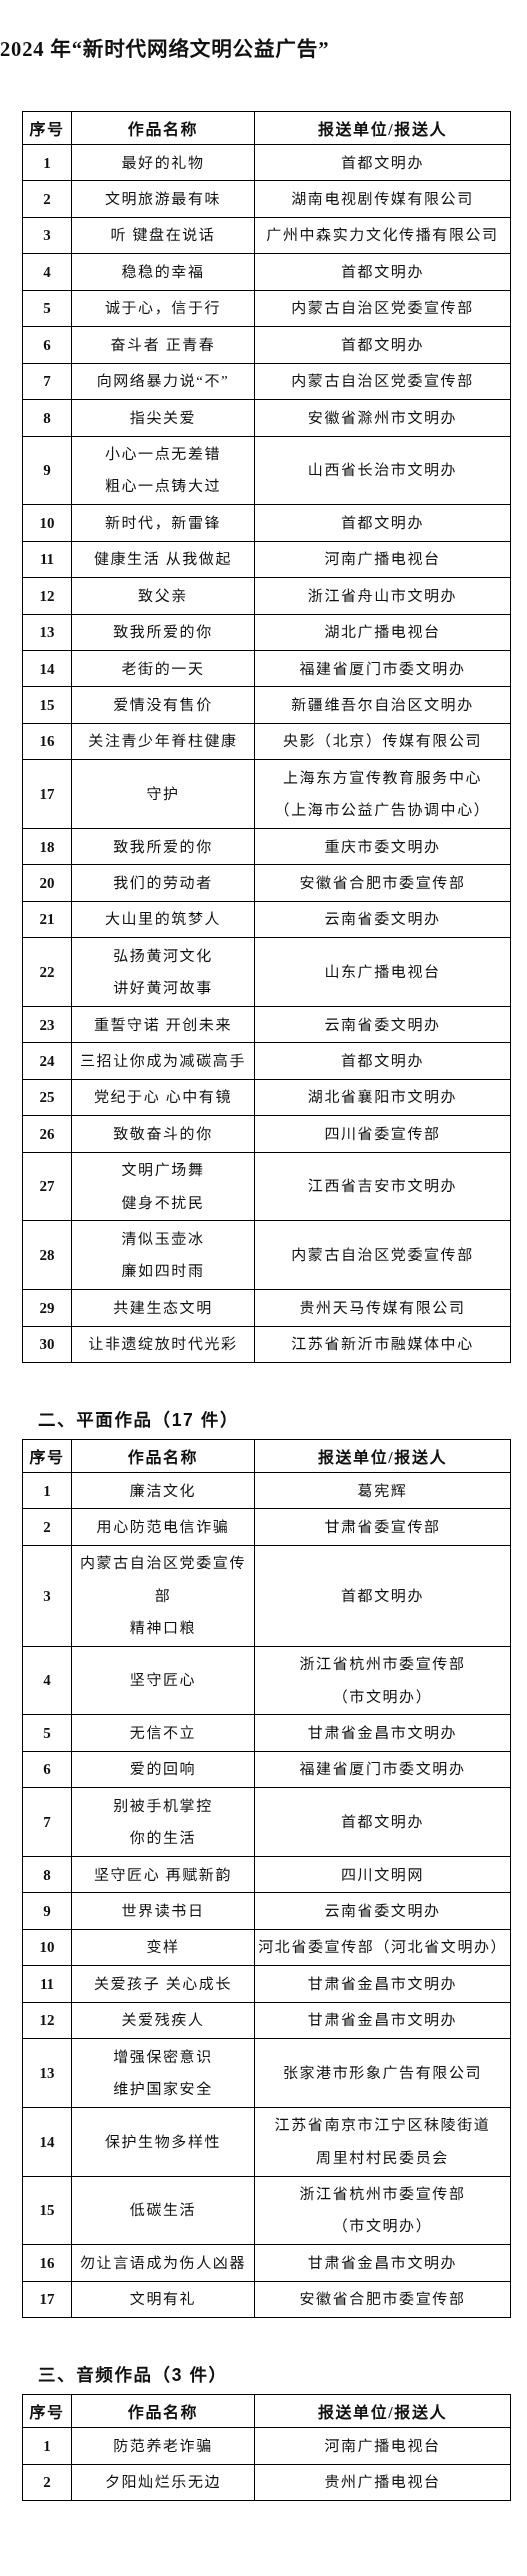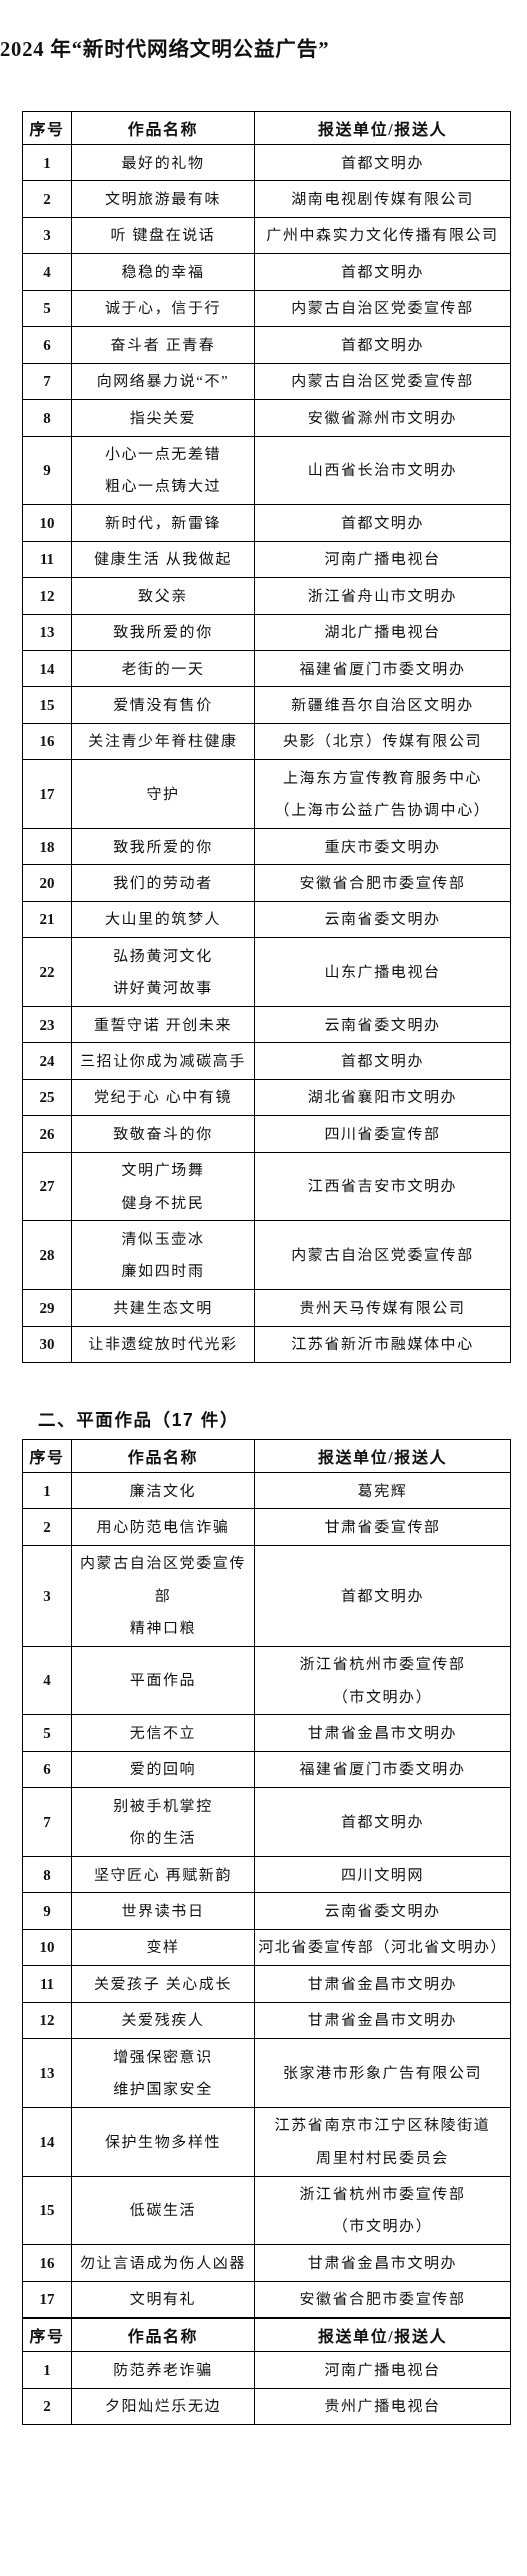--- a/index.html
+++ b/index.html
@@ -293,21 +293,21 @@
             <td>甘肃省委宣传部</td>
           </tr>
           <tr>
             <td class="idx">3</td>
             <td>内蒙古自治区党委宣传部
 精神口粮</td>
             <td>首都文明办</td>
           </tr>
           <tr>
             <td class="idx">4</td>
-            <td>平面作品</td>
+            <td>坚守匠心</td>
             <td>浙江省杭州市委宣传部
 （市文明办）</td>
           </tr>
           <tr>
             <td class="idx">5</td>
             <td>无信不立</td>
             <td>甘肃省金昌市文明办</td>
           </tr>
           <tr>
             <td class="idx">6</td>
@@ -371,20 +371,21 @@
           <tr>
             <td class="idx">17</td>
             <td>文明有礼</td>
             <td>安徽省合肥市委宣传部</td>
           </tr>
         </tbody>
     </table>
   </section>
 
   <section class="works-section">
+    <h2 class="section-heading">三、音频作品（3 件）</h2>
     <table class="works-table">
       <colgroup>
           <col class="c-idx">
           <col class="c-title">
           <col class="c-org">
         </colgroup>
       <thead>
         <tr>
           <th>序号</th>
           <th>作品名称</th>

